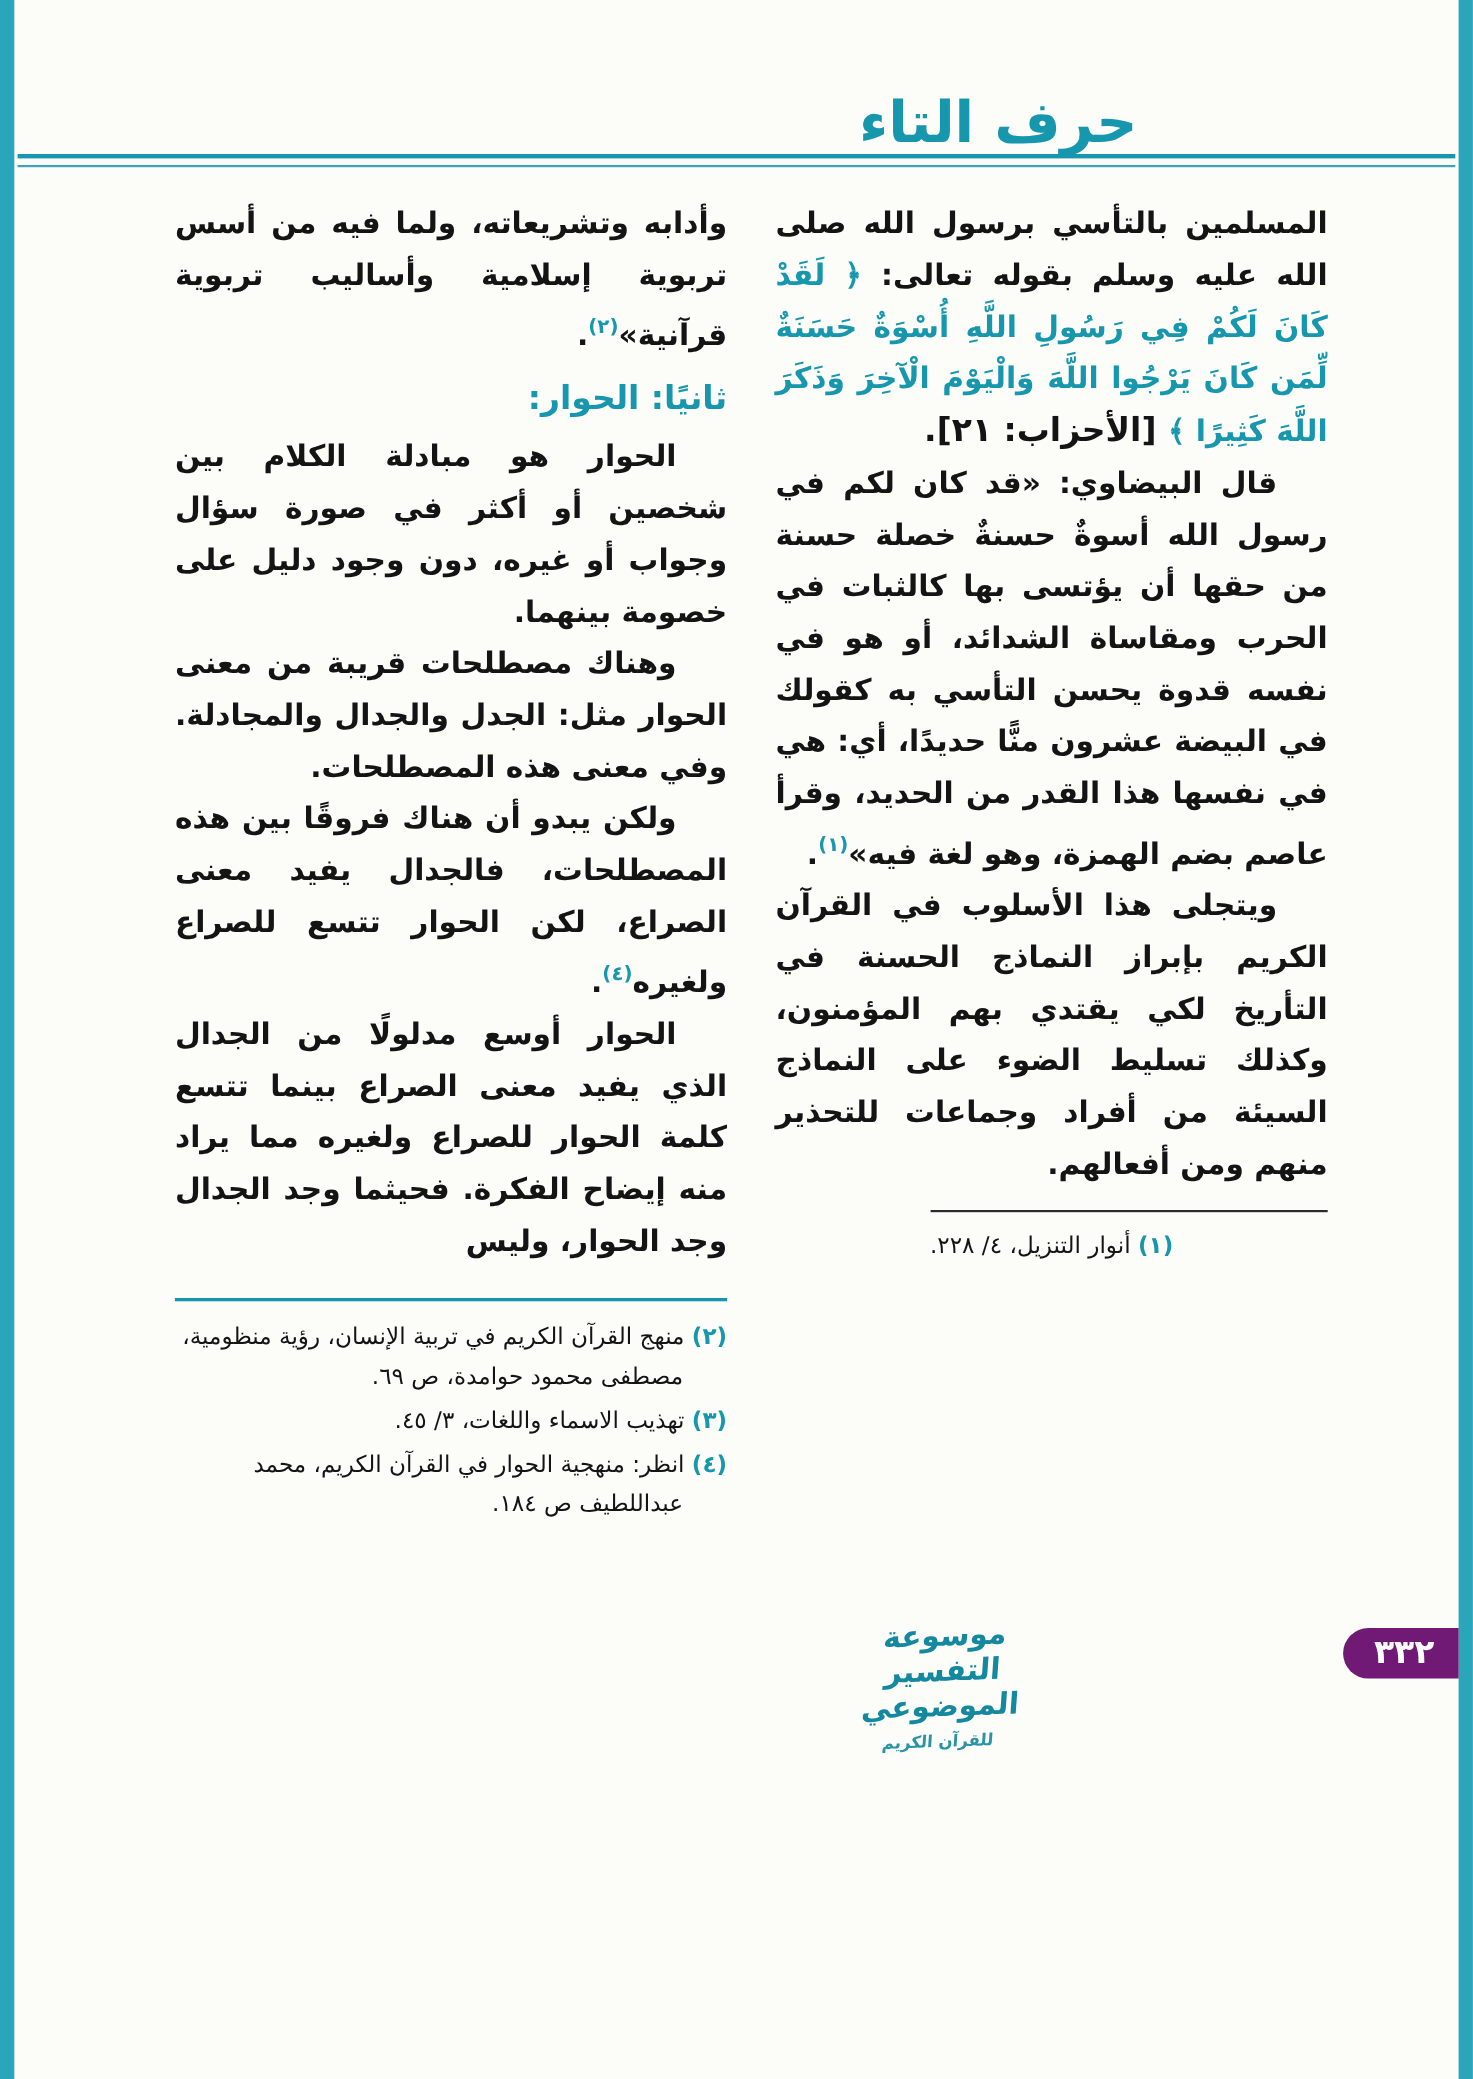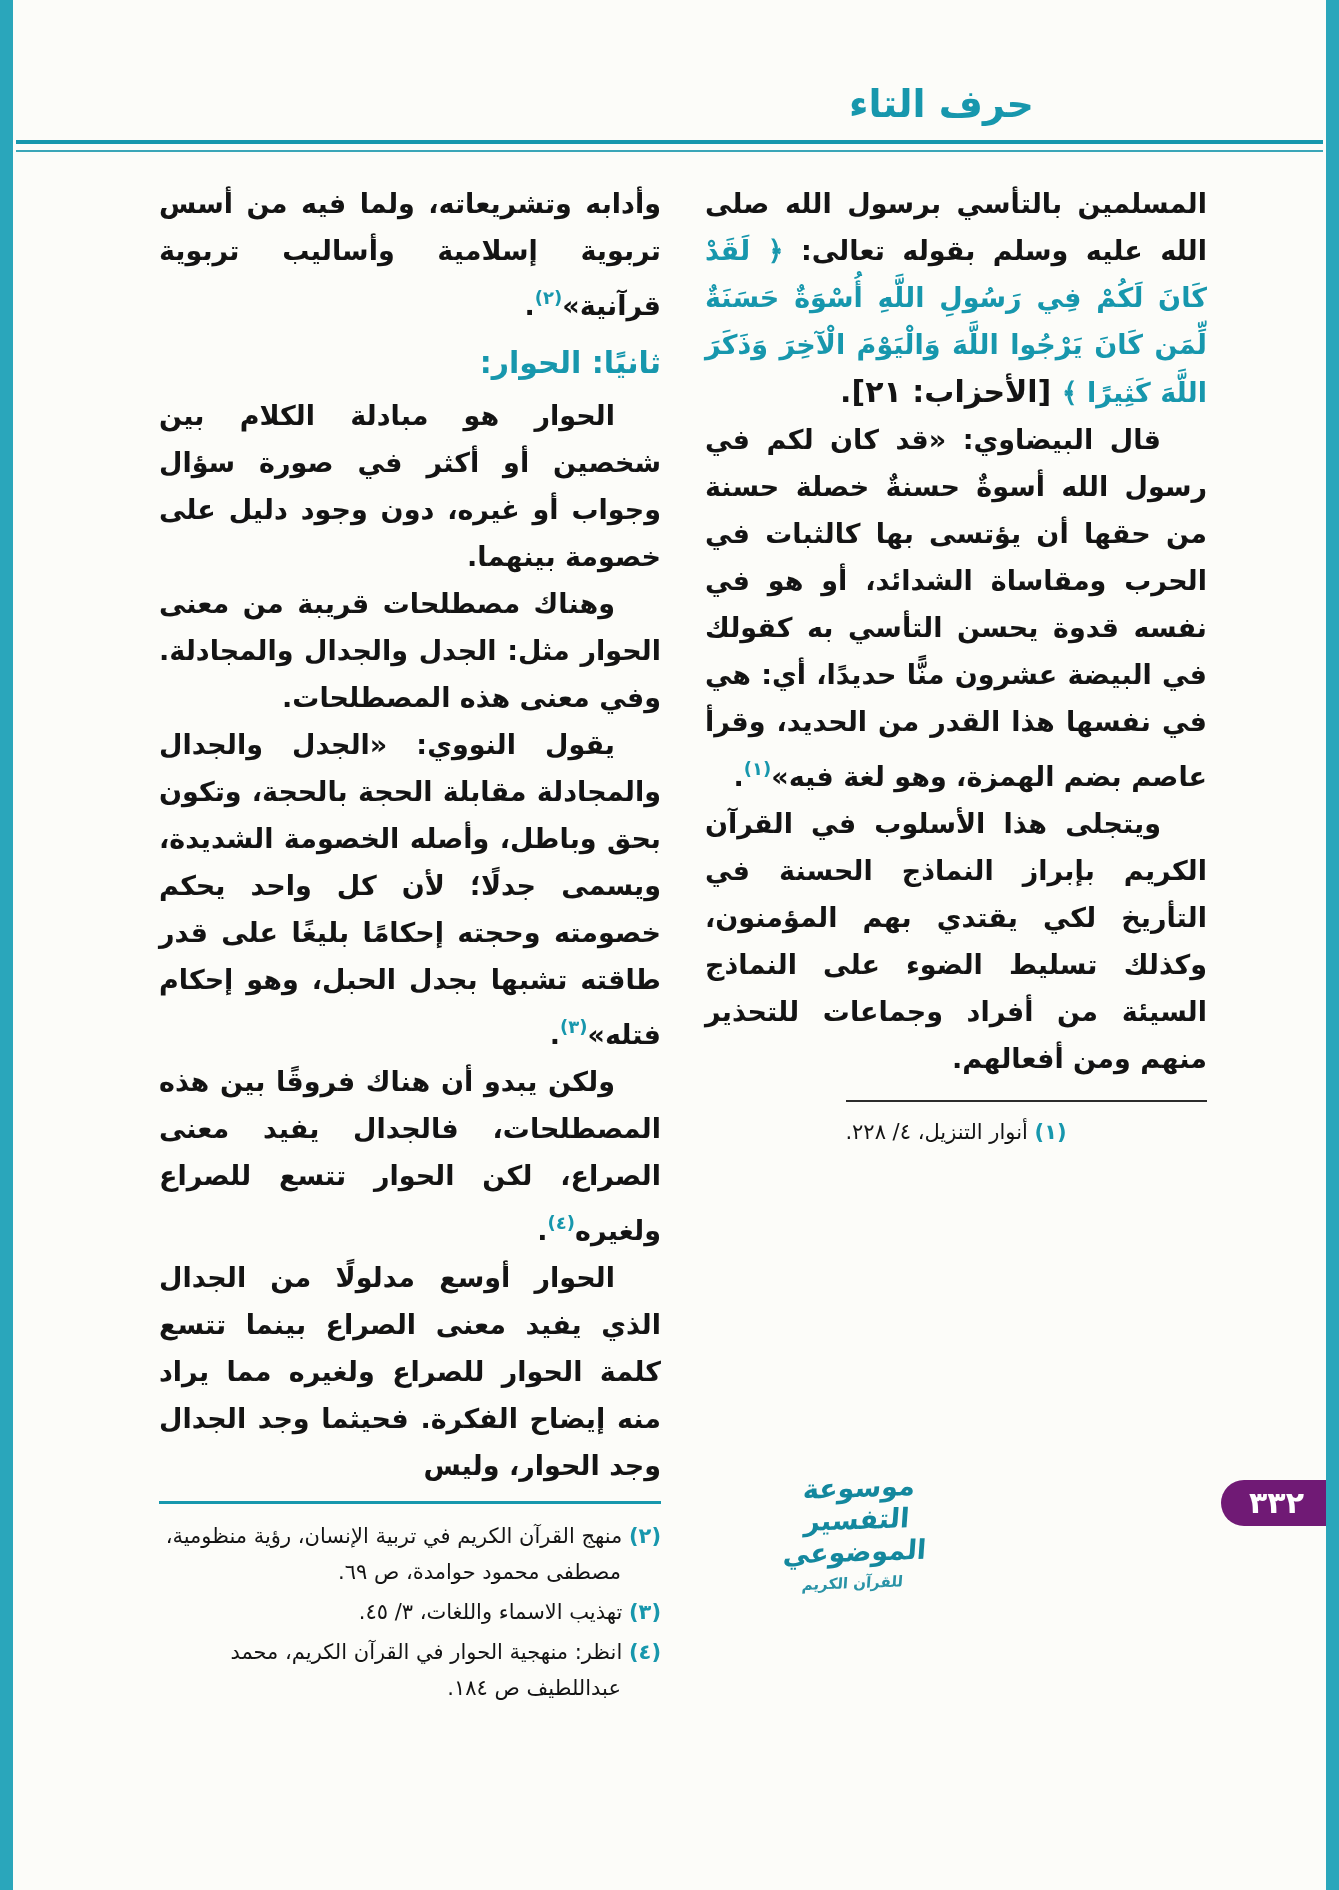--- a/index.html
+++ b/index.html
@@ -17,21 +17,21 @@
   }
   .side-bar {
     position: absolute; top: 0; bottom: 0; width: 13px;
     background: #2aa6bb; z-index: 5;
   }
   .side-bar.left { left: 0; }
   .side-bar.right { right: 0; }
 
   .header-title {
     position: absolute; top: 82px; right: 305px;
-    font-size: 38px; font-weight: 700; color: #1797ad;
+    font-size: 52px; font-weight: 700; color: #1797ad;
     letter-spacing: 1px;
   }
   .rule { position: absolute; left: 16px; right: 16px; background: #1797ad; }
   .rule-thick { top: 140px; height: 4px; }
   .rule-thin  { top: 150px; height: 2px; opacity: .85; }
 
   .columns {
     position: absolute; top: 180px; right: 132px; width: 1048px;
     display: flex; gap: 44px; align-items: flex-start;
   }
@@ -46,21 +46,21 @@
   .para.no-indent { text-indent: 0; }
   .verse { color: #1797ad; }
   .verse-ref { font-size: 30px; }
   .fn-marker { color: #1797ad; font-size: 18px; vertical-align: 11px; }
   .heading {
     color: #1797ad; font-size: 30px; line-height: 47px;
     margin: 10px 0 6px; font-weight: 700; text-indent: 0;
   }
 
   .footnotes {
-    margin-top: 12px;
+    margin-top: 28px;
     border-top: 3px solid #1797ad;
     padding-top: 14px;
     font-size: 21px; line-height: 36px; font-weight: 500;
     text-align: right;
   }
   .fn-item { padding-right: 40px; text-indent: -40px; margin-bottom: 4px; }
   .fn-num { color: #1797ad; font-weight: 700; }
 
   .fn-sep-right {
     width: 72%; height: 2px; background: #2c2c2c;
@@ -134,23 +134,20 @@
 
       <h2 class="heading">ثانيًا: الحوار:</h2>
 
       <p class="para">
         <span>الحوار هو مبادلة الكلام بين شخصين أو أكثر في صورة سؤال وجواب أو غيره، دون وجود دليل على خصومة بينهما.</span>
       </p>
       <p class="para">
         <span>وهناك مصطلحات قريبة من معنى الحوار مثل: الجدل والجدال والمجادلة. وفي معنى هذه المصطلحات.</span>
       </p>
       <p class="para">
-        <span>يقول النووي: «الجدل والجدال والمجادلة مقابلة الحجة بالحجة، وتكون بحق وباطل، وأصله الخصومة الشديدة، ويسمى جدلًا؛ لأن كل واحد يحكم خصومته وحجته إحكامًا بليغًا على قدر طاقته تشبها بجدل الحبل، وهو إحكام فتله»</span><span class="fn-marker">(٣)</span><span>.</span>
-      </p>
-      <p class="para">
         <span>ولكن يبدو أن هناك فروقًا بين هذه المصطلحات، فالجدال يفيد معنى الصراع، لكن الحوار تتسع للصراع ولغيره</span><span class="fn-marker">(٤)</span><span>.</span>
       </p>
       <p class="para">
         <span>الحوار أوسع مدلولًا من الجدال الذي يفيد معنى الصراع بينما تتسع كلمة الحوار للصراع ولغيره مما يراد منه إيضاح الفكرة. فحيثما وجد الجدال وجد الحوار، وليس</span>
       </p>
 
       <div class="footnotes">
         <div class="fn-item">
           <span class="fn-num">(٢)</span>
           <span>منهج القرآن الكريم في تربية الإنسان، رؤية منظومية، مصطفى محمود حوامدة، ص ٦٩.</span>

